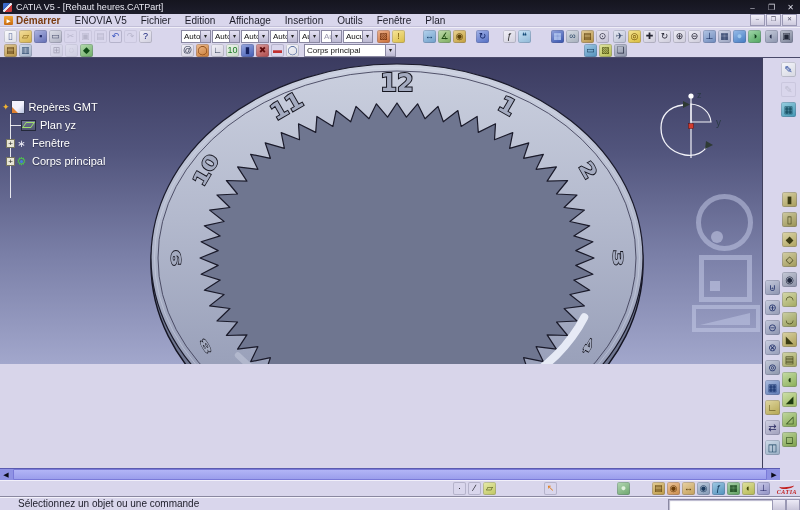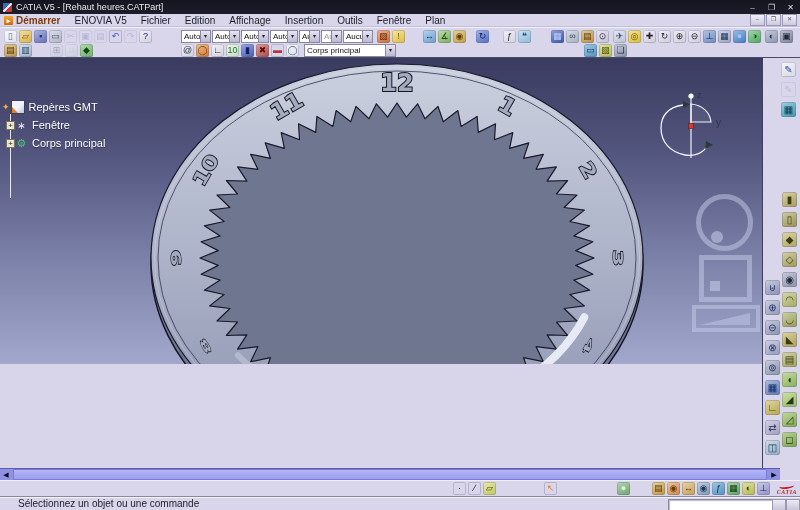--- a/index.html
+++ b/index.html
@@ -334,20 +334,27 @@
     </svg>
 
   <div id="tree">
     <div class="vline"></div>
     <div class="trow">
       <span class="star">✦</span>
       <span class="part-ic"></span>
       <span class="tlabel">Repères GMT</span>
     </div>
     <div class="trow">
+      <span class="stub"></span>
+      <span class="plane-ic">
+          <i></i>
+        </span>
+      <span class="tlabel">Plan yz</span>
+    </div>
+    <div class="trow">
       <span class="expander">+</span>
       <span class="axis-ic">∗</span>
       <span class="tlabel">Fenêtre</span>
     </div>
     <div class="trow">
       <span class="expander">+</span>
       <span class="gear-ic">⚙</span>
       <span class="tlabel">Corps principal</span>
     </div>
   </div>

